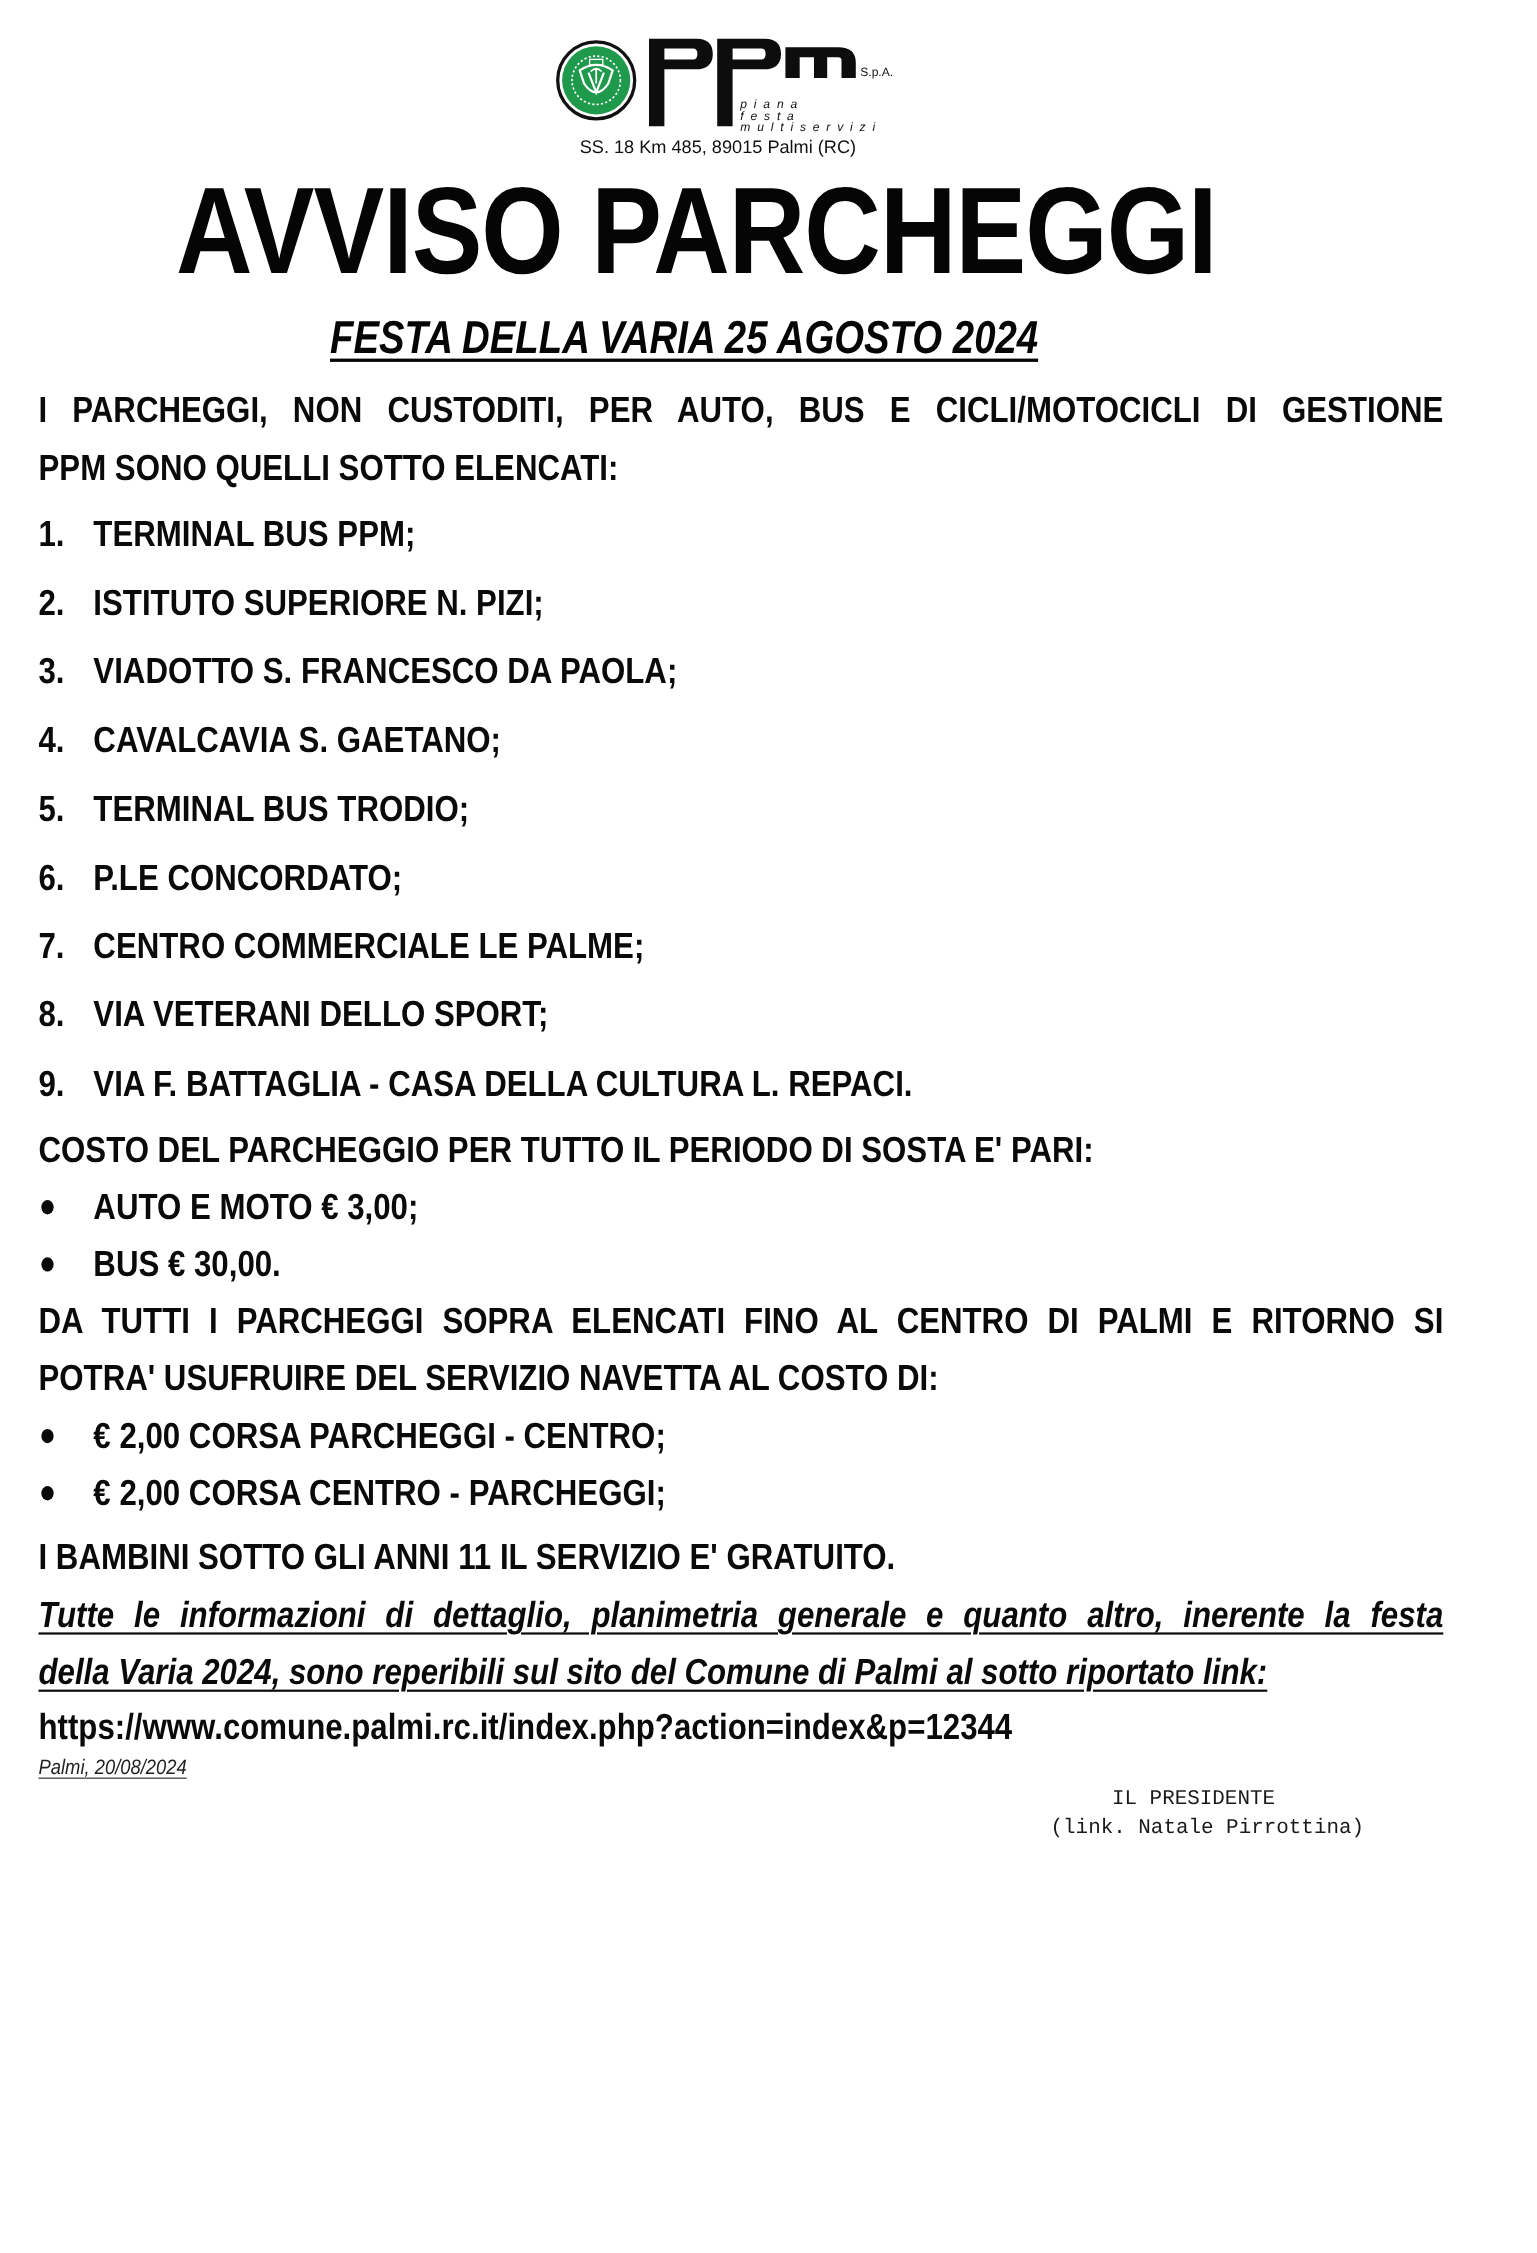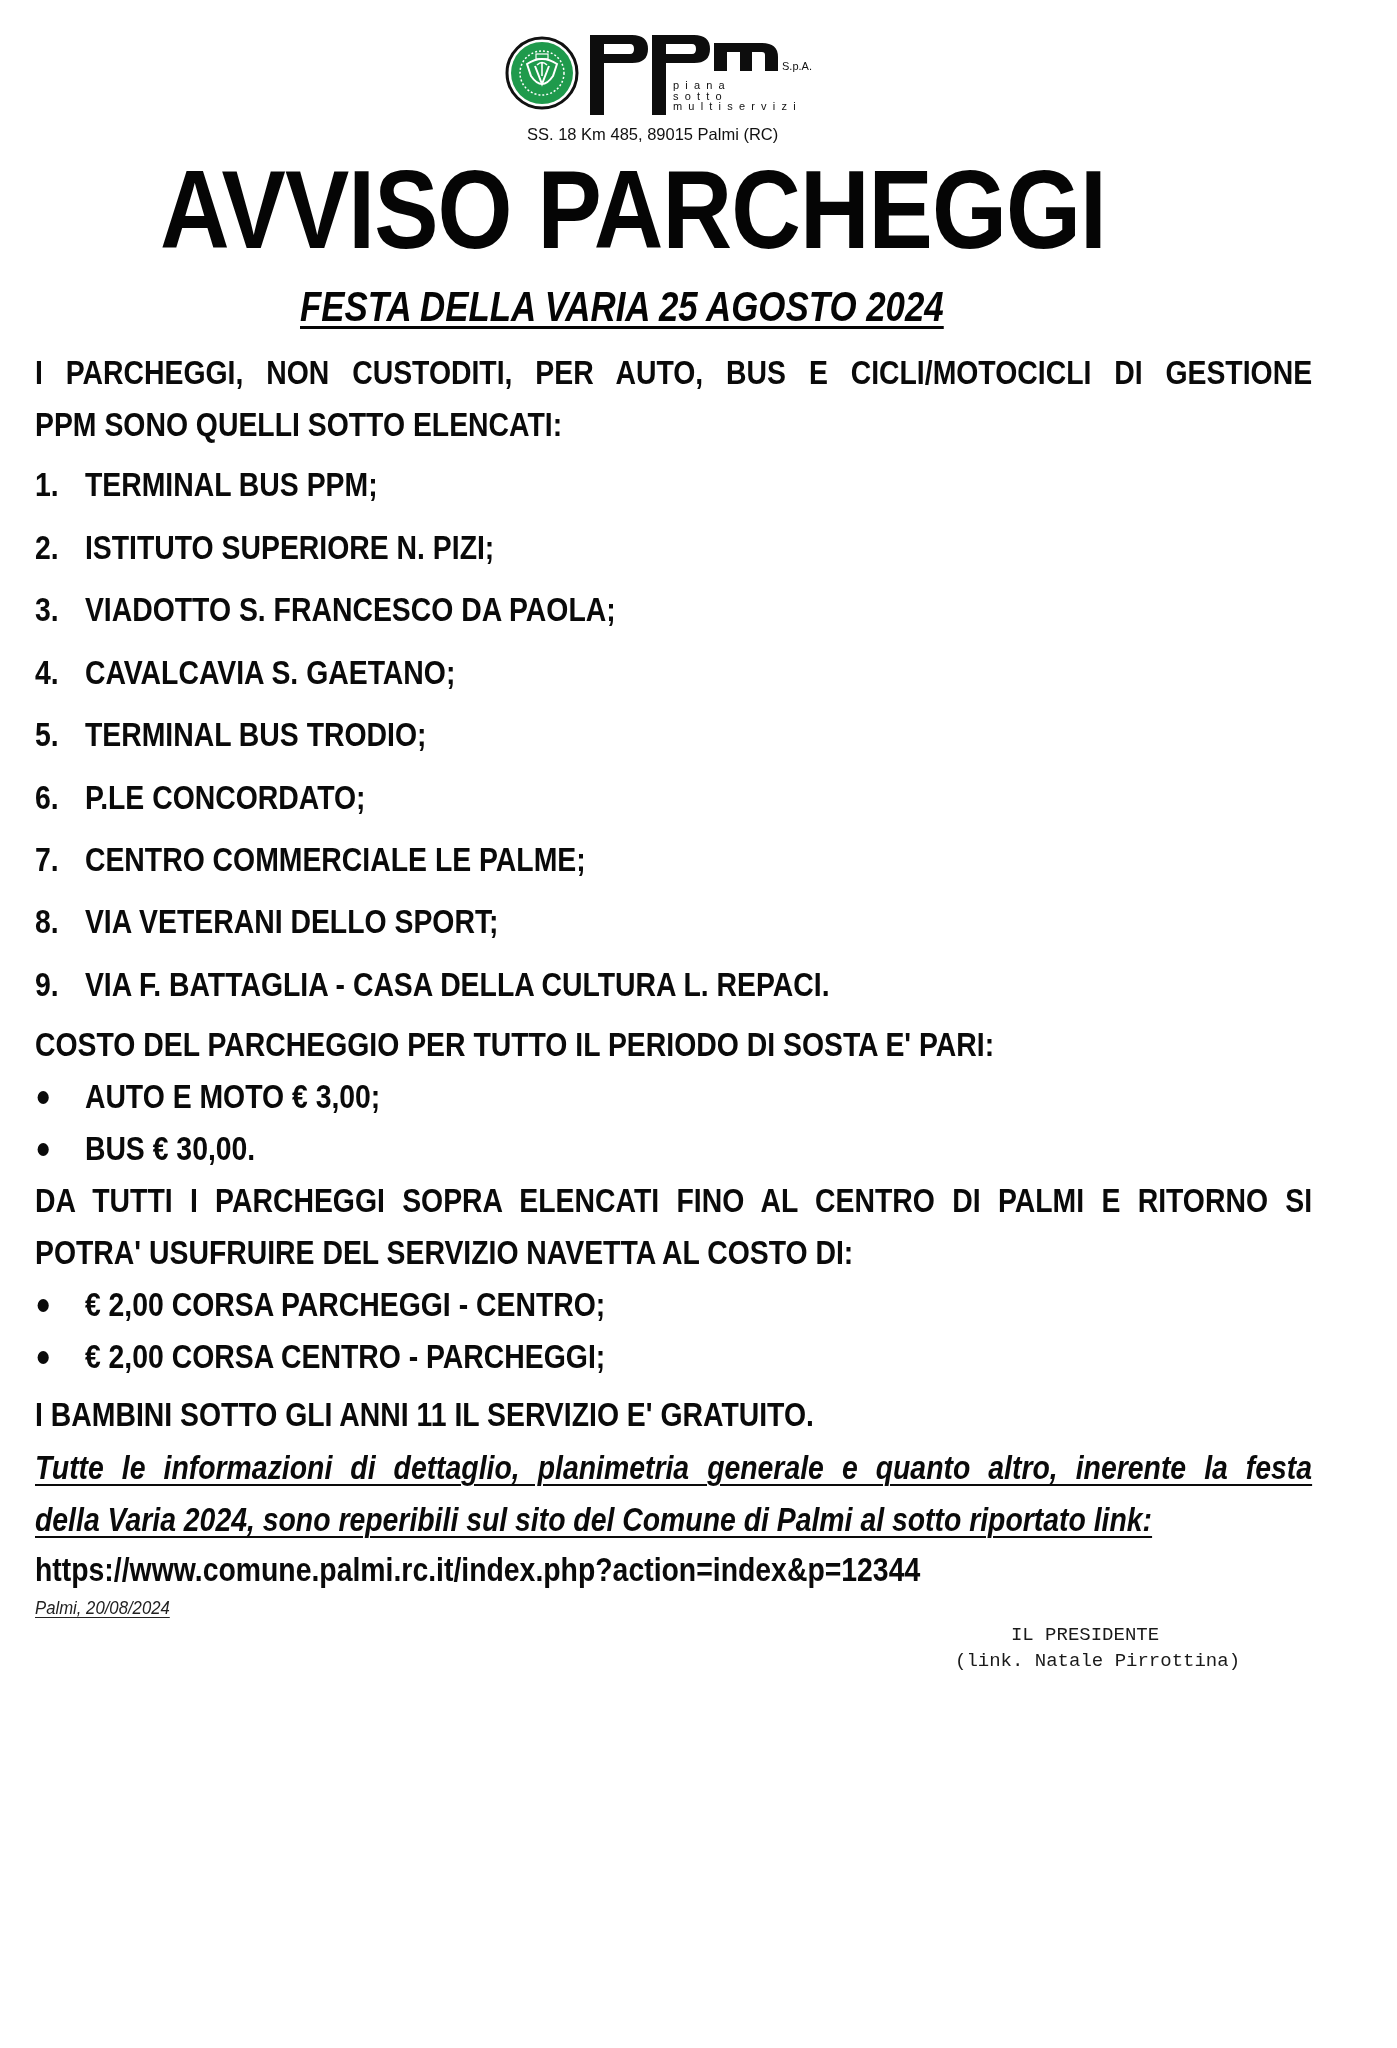--- a/index.html
+++ b/index.html
@@ -4,22 +4,22 @@
 <style>
   html, body { margin: 0; padding: 0; background: #ffffff; }
   body { width: 1397px; height: 2048px; position: relative; overflow: hidden;
          font-family: "Liberation Sans", "DejaVu Sans", sans-serif; color: #0a0a0a; }
 
   
   .logo-wrap { position: absolute; left: 505px; top: 30px; width: 330px; height: 105px; }
   .logo-emblem { position: absolute; left: 0; top: 6px; width: 74px; height: 74px; }
   .ppm-mark { position: absolute; left: 85px; top: 5px; width: 190px; height: 80px; }
   .spa { position: absolute; left: 277px; top: 30px; font-size: 11px; font-weight: normal; color: #111; }
-  .tagline { position: absolute; left: 168px; top: 50px; font-size: 11px; line-height: 10.5px;
-             letter-spacing: 6.2px; color: #111; font-family: "Liberation Sans", sans-serif; }
+  .tagline { position: absolute; left: 168px; top: 60px; font-size: 11px; line-height: 10.5px;
+             letter-spacing: 6.2px; color: #111; font-family: "Liberation Sans", sans-serif; font-style: italic; }
   .address { position: absolute; left: 527px; top: 125px; font-size: 16.5px; color: #111;
              font-family: "Liberation Sans", sans-serif; }
 
   
   .title { position: absolute; left: 160px; top: 154px; white-space: nowrap;
            font-size: 112px; font-weight: bold; letter-spacing: -1px; line-height: 1;
            transform: scaleX(0.86); transform-origin: left top; color: #050505; }
   .subtitle { position: absolute; left: 300px; top: 286px; white-space: nowrap;
               font-size: 42px; font-weight: bold; font-style: italic; line-height: 1;
               transform: scaleX(0.83); transform-origin: left top; color: #050505;
@@ -60,21 +60,21 @@
 
     <path d="M0 0 H42 Q58 0 58 14 Q58 28 42 28 H14 V80 H0 Z M14 9 V19 H40 Q44 19 44 14 Q44 9 40 9 Z" fill="#0d0d0d" fill-rule="evenodd"></path>
 
     <path d="M62 0 H104 Q120 0 120 14 Q120 28 104 28 H76 V80 H62 Z M76 9 V19 H102 Q106 19 106 14 Q106 9 102 9 Z" fill="#0d0d0d" fill-rule="evenodd"></path>
 
     <path d="M124 8 H172 Q188 8 188 22 V36 H175 V20 Q175 17 172 17 H162 V36 H150 V17 H137 V36 H124 Z" fill="#0d0d0d"></path>
   </svg>
   <span class="spa">S.p.A.</span>
   <div class="tagline">
     <div>piana</div>
-    <div>sotto</div>
+    <div>festa</div>
     <div>multiservizi</div>
   </div>
 </div>
 <div class="address">SS. 18 Km 485, 89015 Palmi (RC)</div>
 
 <div class="title">AVVISO PARCHEGGI</div>
 <div class="subtitle">FESTA DELLA VARIA 25 AGOSTO 2024</div>
 
 <div class="line just" style="top:356px">I PARCHEGGI, NON CUSTODITI, PER AUTO, BUS E CICLI/MOTOCICLI DI GESTIONE</div>
 <div class="line" style="top:408px">PPM SONO QUELLI SOTTO ELENCATI:</div>

